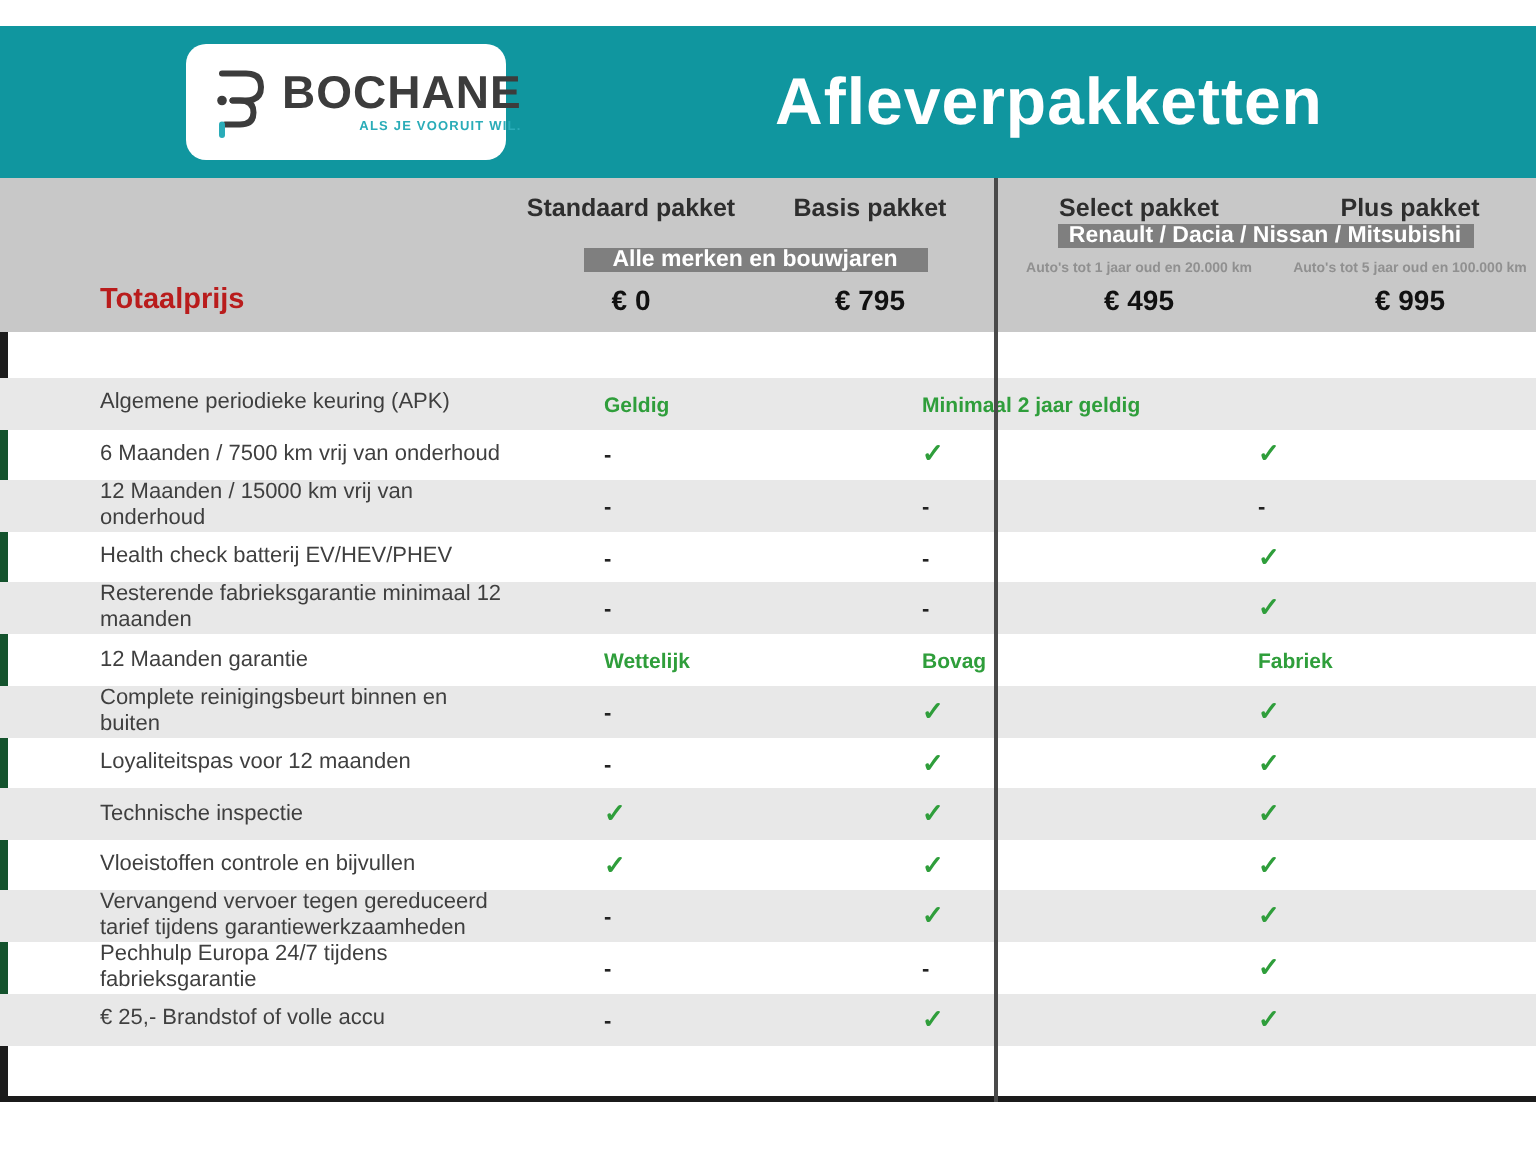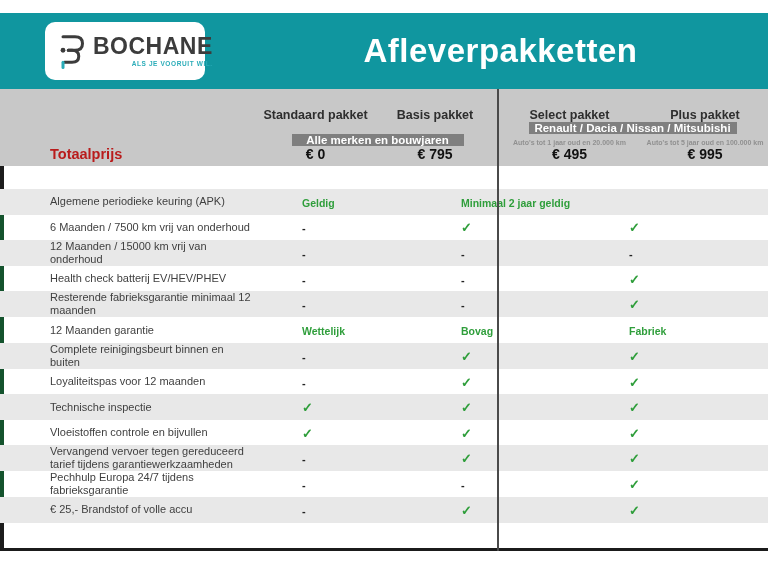--- a/index.html
+++ b/index.html
@@ -2,36 +2,36 @@
 <html><head>
 <meta charset="utf-8">
 <style>
   * { margin:0; padding:0; box-sizing:border-box; }
   html,body { width:768px; height:576px; background:#ffffff; overflow:hidden;
               font-family:"Liberation Sans", sans-serif; }
   .page { width:768px; height:576px; background:#fff; position:relative; }
 
   
   .topstrip { height:13px; background:#fff; }
-  .topbar { height:76px; background:#10969f; display:flex; align-items:center; }
+  .topbar { height:76px; background:#10969f; display:flex; align-items:center;padding-left:48px; }
   .logo-card { width:160px; height:58px; background:#fff; border-radius:10px;
                margin-left:45px; display:flex; align-items:center; padding:6px 10px 6px 12px; flex:0 0 auto; }
   .logo-icon { width:30px; height:40px; flex:0 0 auto; margin-right:6px; }
   .logo-texts { flex:1; display:flex; flex-direction:column; align-items:flex-end; }
   .logo-word { font-size:23px; font-weight:bold; color:#3c3c3c; letter-spacing:.5px; line-height:1; }
   .logo-tag  { font-size:6.5px; font-weight:bold; color:#2aacb8; letter-spacing:.6px; margin-top:2px; }
   .title-zone { flex:1; text-align:center; transform:translateX(14px); }
   .title-zone h1 { color:#fff; font-size:33px; font-weight:bold; letter-spacing:.5px; }
 
   
   .table-wrap { position:relative; }
   .grid { display:grid; grid-template-columns:254px 115px 124px 145px 126px; align-items:center; }
 
   .band { height:77px; background:#c8c8c8; border-left:4px solid #c8c8c8;
-          display:flex; flex-direction:column; justify-content:space-between; padding:19px 0 5px; }
+          display:flex; flex-direction:column; justify-content:space-between; padding:7px 0 5px; }
   .names.grid  { height:15px; }
   .name-cell { text-align:center; font-weight:bold; font-size:12.5px; color:#2e2e2e; }
   .banners.grid { height:17px; align-items:stretch; }
   .banner { background:#7f7f7f; color:#fff; font-weight:bold; font-size:11.5px;
             display:flex; align-items:center; justify-content:center; }
   .banner.b1 { grid-column:2/4; justify-self:center; width:172px; }
   .banner.b2 { grid-column:4/6; justify-self:center; width:208px; }
   .notes.grid { height:10px; }
   .note { text-align:center; font-size:7px; font-weight:bold; color:#909090; }
   .note.n3 { grid-column:4; } .note.n4 { grid-column:5; }

